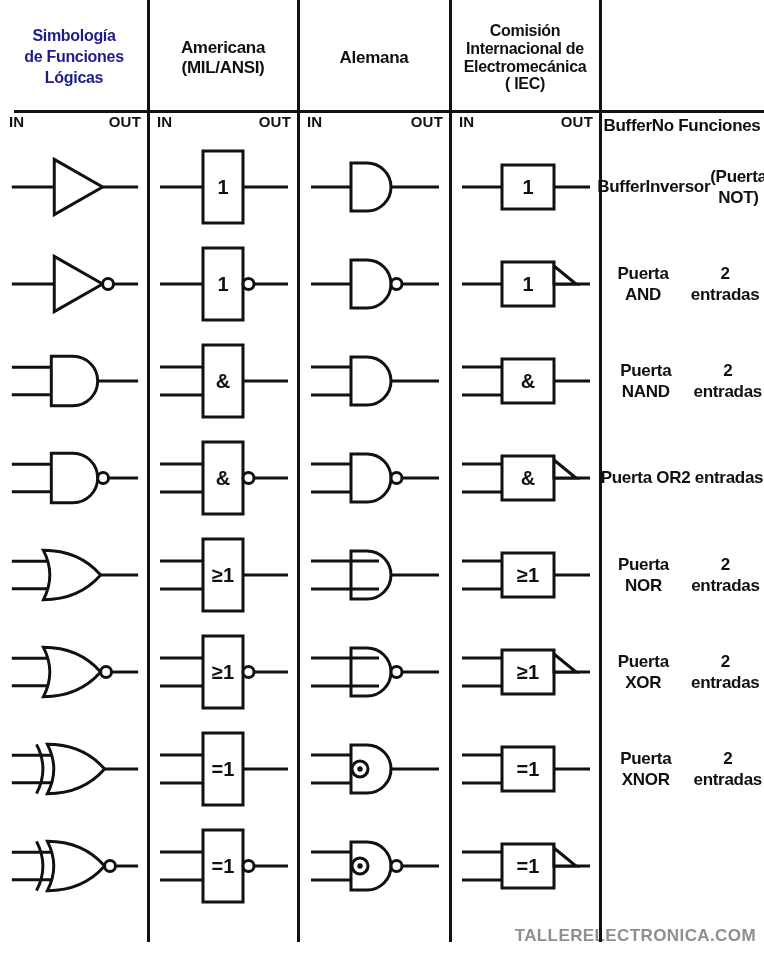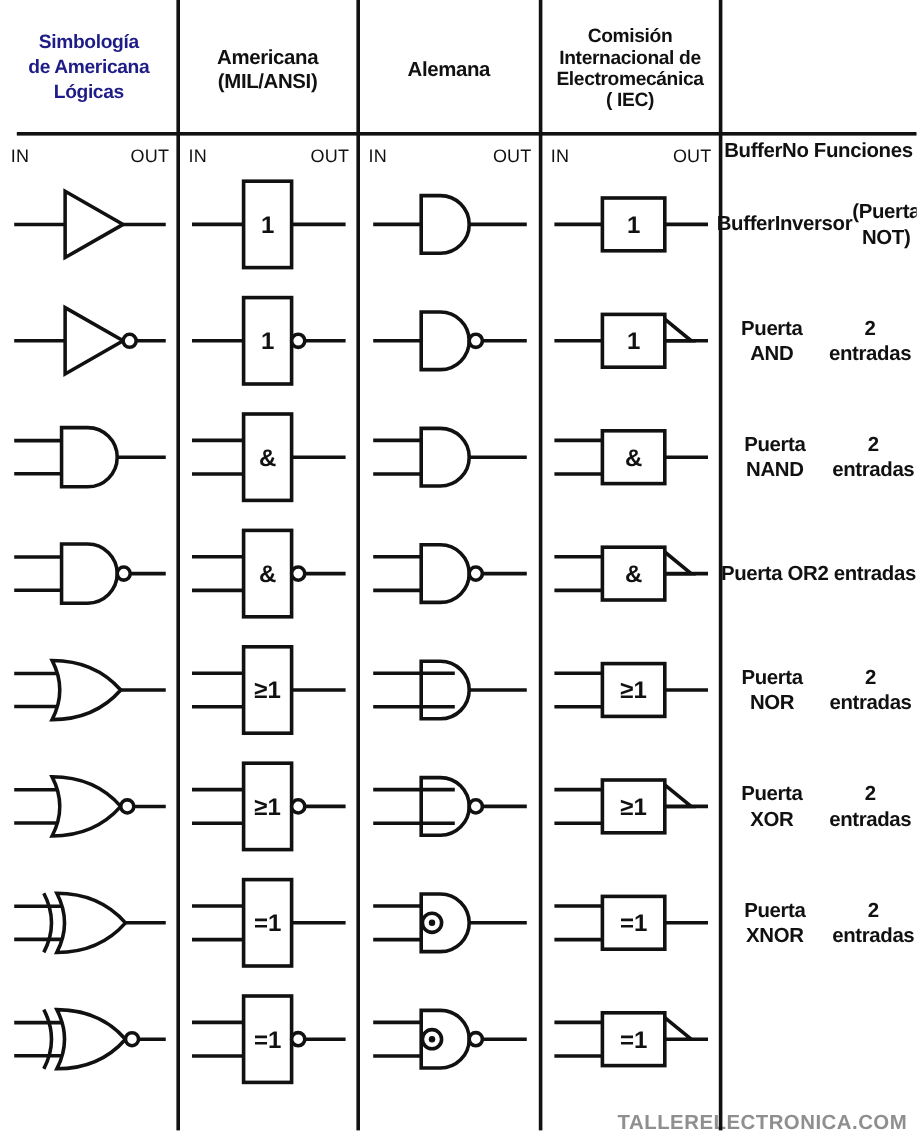--- a/index.html
+++ b/index.html
@@ -11,21 +11,21 @@
     grid-template-rows:113px 26px repeat(8,97px);
     width:764px;height:915px;
   }
   .cell{display:flex;align-items:center;justify-content:center;}
   
   .hdr{flex-direction:column;text-align:center;font-weight:700;letter-spacing:-0.3px;line-height:1.16;font-size:17px;padding-top:2px;}
   .hdr.title{color:var(--title-blue,#1e1c87);font-size:16px;line-height:1.3;}
   .hdr.iec{font-size:16px;line-height:1.12;align-items:center;}
   .hdr span{display:block;}
   
-  .io{display:flex;justify-content:space-between;align-items:flex-end;padding:0 7px 0 9px;font-weight:400;font-size:15px;letter-spacing:0.2px;}
+  .io{display:flex;justify-content:space-between;align-items:flex-start;padding:0 7px 0 9px;font-weight:700;font-size:15px;letter-spacing:0.2px;}
   
   .rowlbl{text-align:center;font-weight:700;font-size:17px;letter-spacing:-0.3px;line-height:1.2;}
   .rowlbl span{display:block;}
   
   .sym{padding:0;}
   .sym svg{display:block;}
   
   .s{fill:#fff;stroke:#111;stroke-width:3;stroke-linejoin:miter;}
   .o{fill:none;stroke:#111;stroke-width:3;}
   .w{stroke:#111;stroke-width:3;}
@@ -39,21 +39,21 @@
     color:var(--credit-gray,#8f8f8f);font-weight:700;font-size:17px;letter-spacing:0.4px;}
 </style>
 </head>
 <body>
 
 <div class="page">
   <div class="grid">
 
     <div class="cell hdr title">
       <span>Simbología</span>
-      <span>de Americana</span>
+      <span>de Funciones</span>
       <span>Lógicas</span>
     </div>
     <div class="cell hdr">
       <span>Americana</span>
       <span>(MIL/ANSI)</span>
     </div>
     <div class="cell hdr">
       <span>Alemana</span>
     </div>
     <div class="cell hdr iec">

